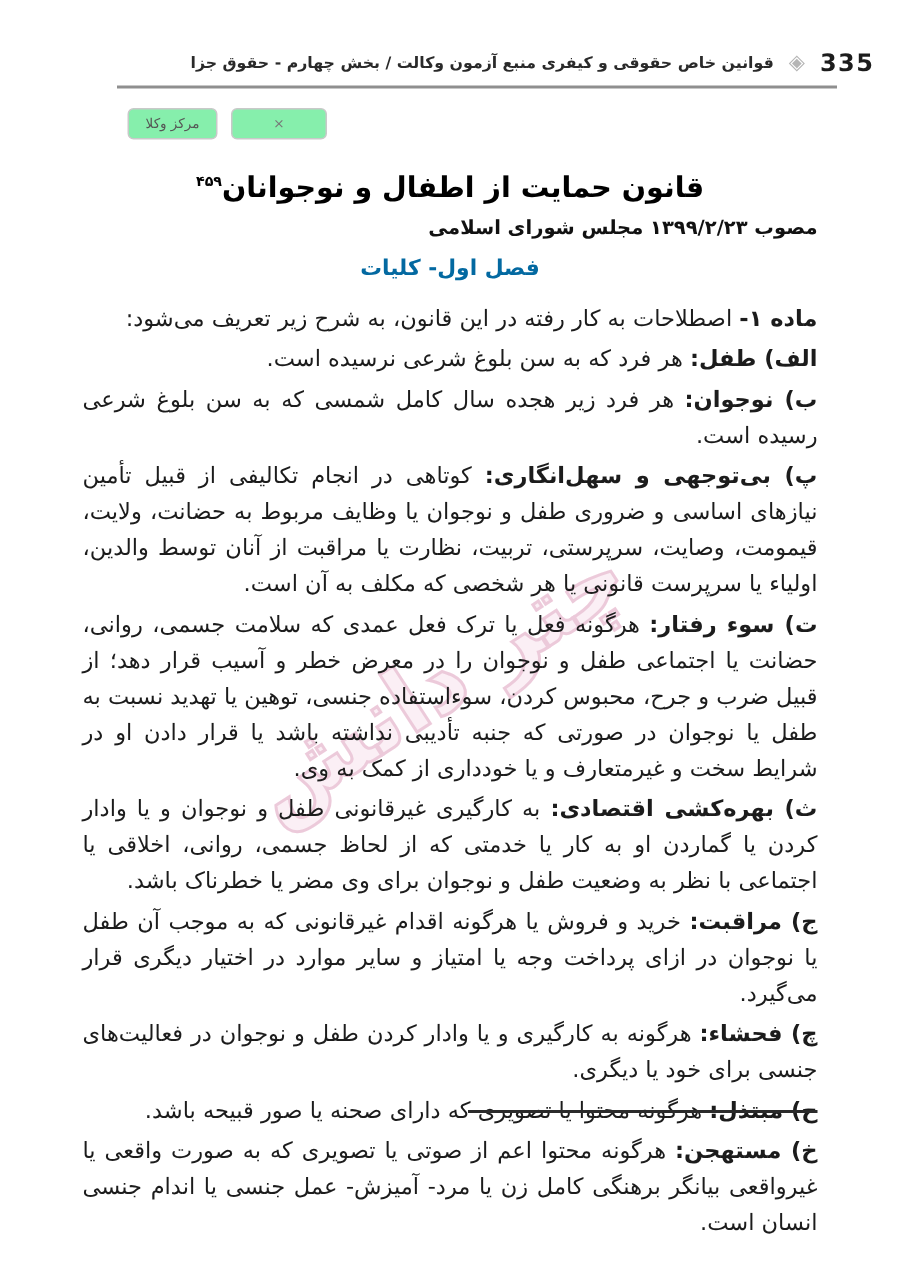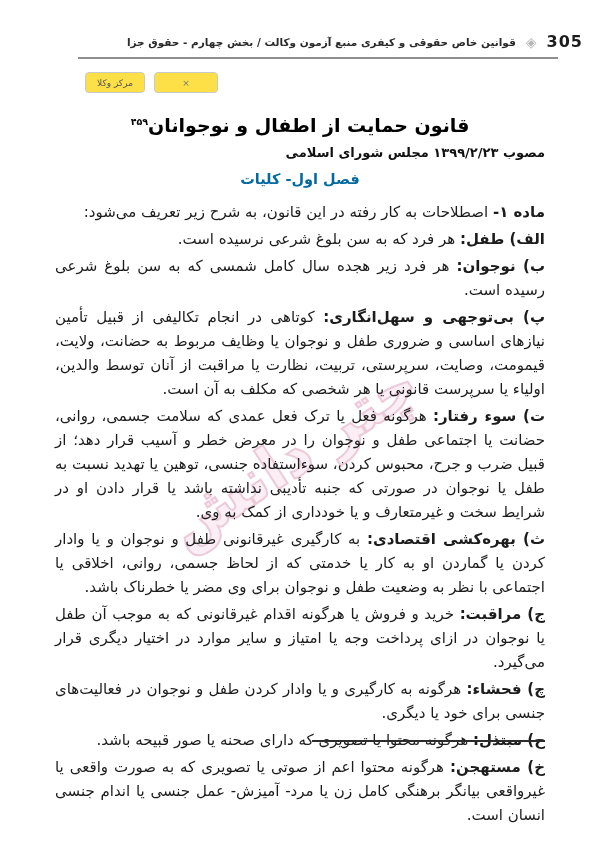--- a/index.html
+++ b/index.html
@@ -42,21 +42,21 @@
   .header-rule {
     height:0; border-top:2px solid #8f8f8f;
     margin:6px -13px 0 23px;
   }
   .chips { direction:ltr; display:flex; gap:9px; margin:13px 0 0 0; padding-left:30px; }
   .chip {
     display:inline-flex; align-items:center; justify-content:center;
     min-width:38px; height:17px;
     padding:1px 10px;
     border:1px solid #c9c9c9; border-radius:4px;
-    background:#fde047;
+    background:#86efac;
     font-size:9px; color:#555;
     cursor:pointer;
   }
   .chip-close { min-width:42px; color:#777; }
   
   .doc-title {
     margin:21px 0 0 0;
     text-align:center;
     font-size:19px; font-weight:800; color:#000;
   }
@@ -95,21 +95,21 @@
 </head>
 <body>
 
 <div class="page">
 
   <div class="watermark">چتر دانش</div>
 
   <div class="content">
     <header>
       <div class="header-row">
-        <span class="page-number">305</span>
+        <span class="page-number">335</span>
         <span class="ornament">◈</span>
         <span class="header-title">قوانین خاص حقوقی و کیفری منبع آزمون وکالت / بخش چهارم - حقوق جزا</span>
       </div>
       <div class="header-rule"></div>
       <div class="chips">
         <span class="chip">مرکز وکلا</span>
         <span class="chip chip-close">×</span>
       </div>
     </header>
 

